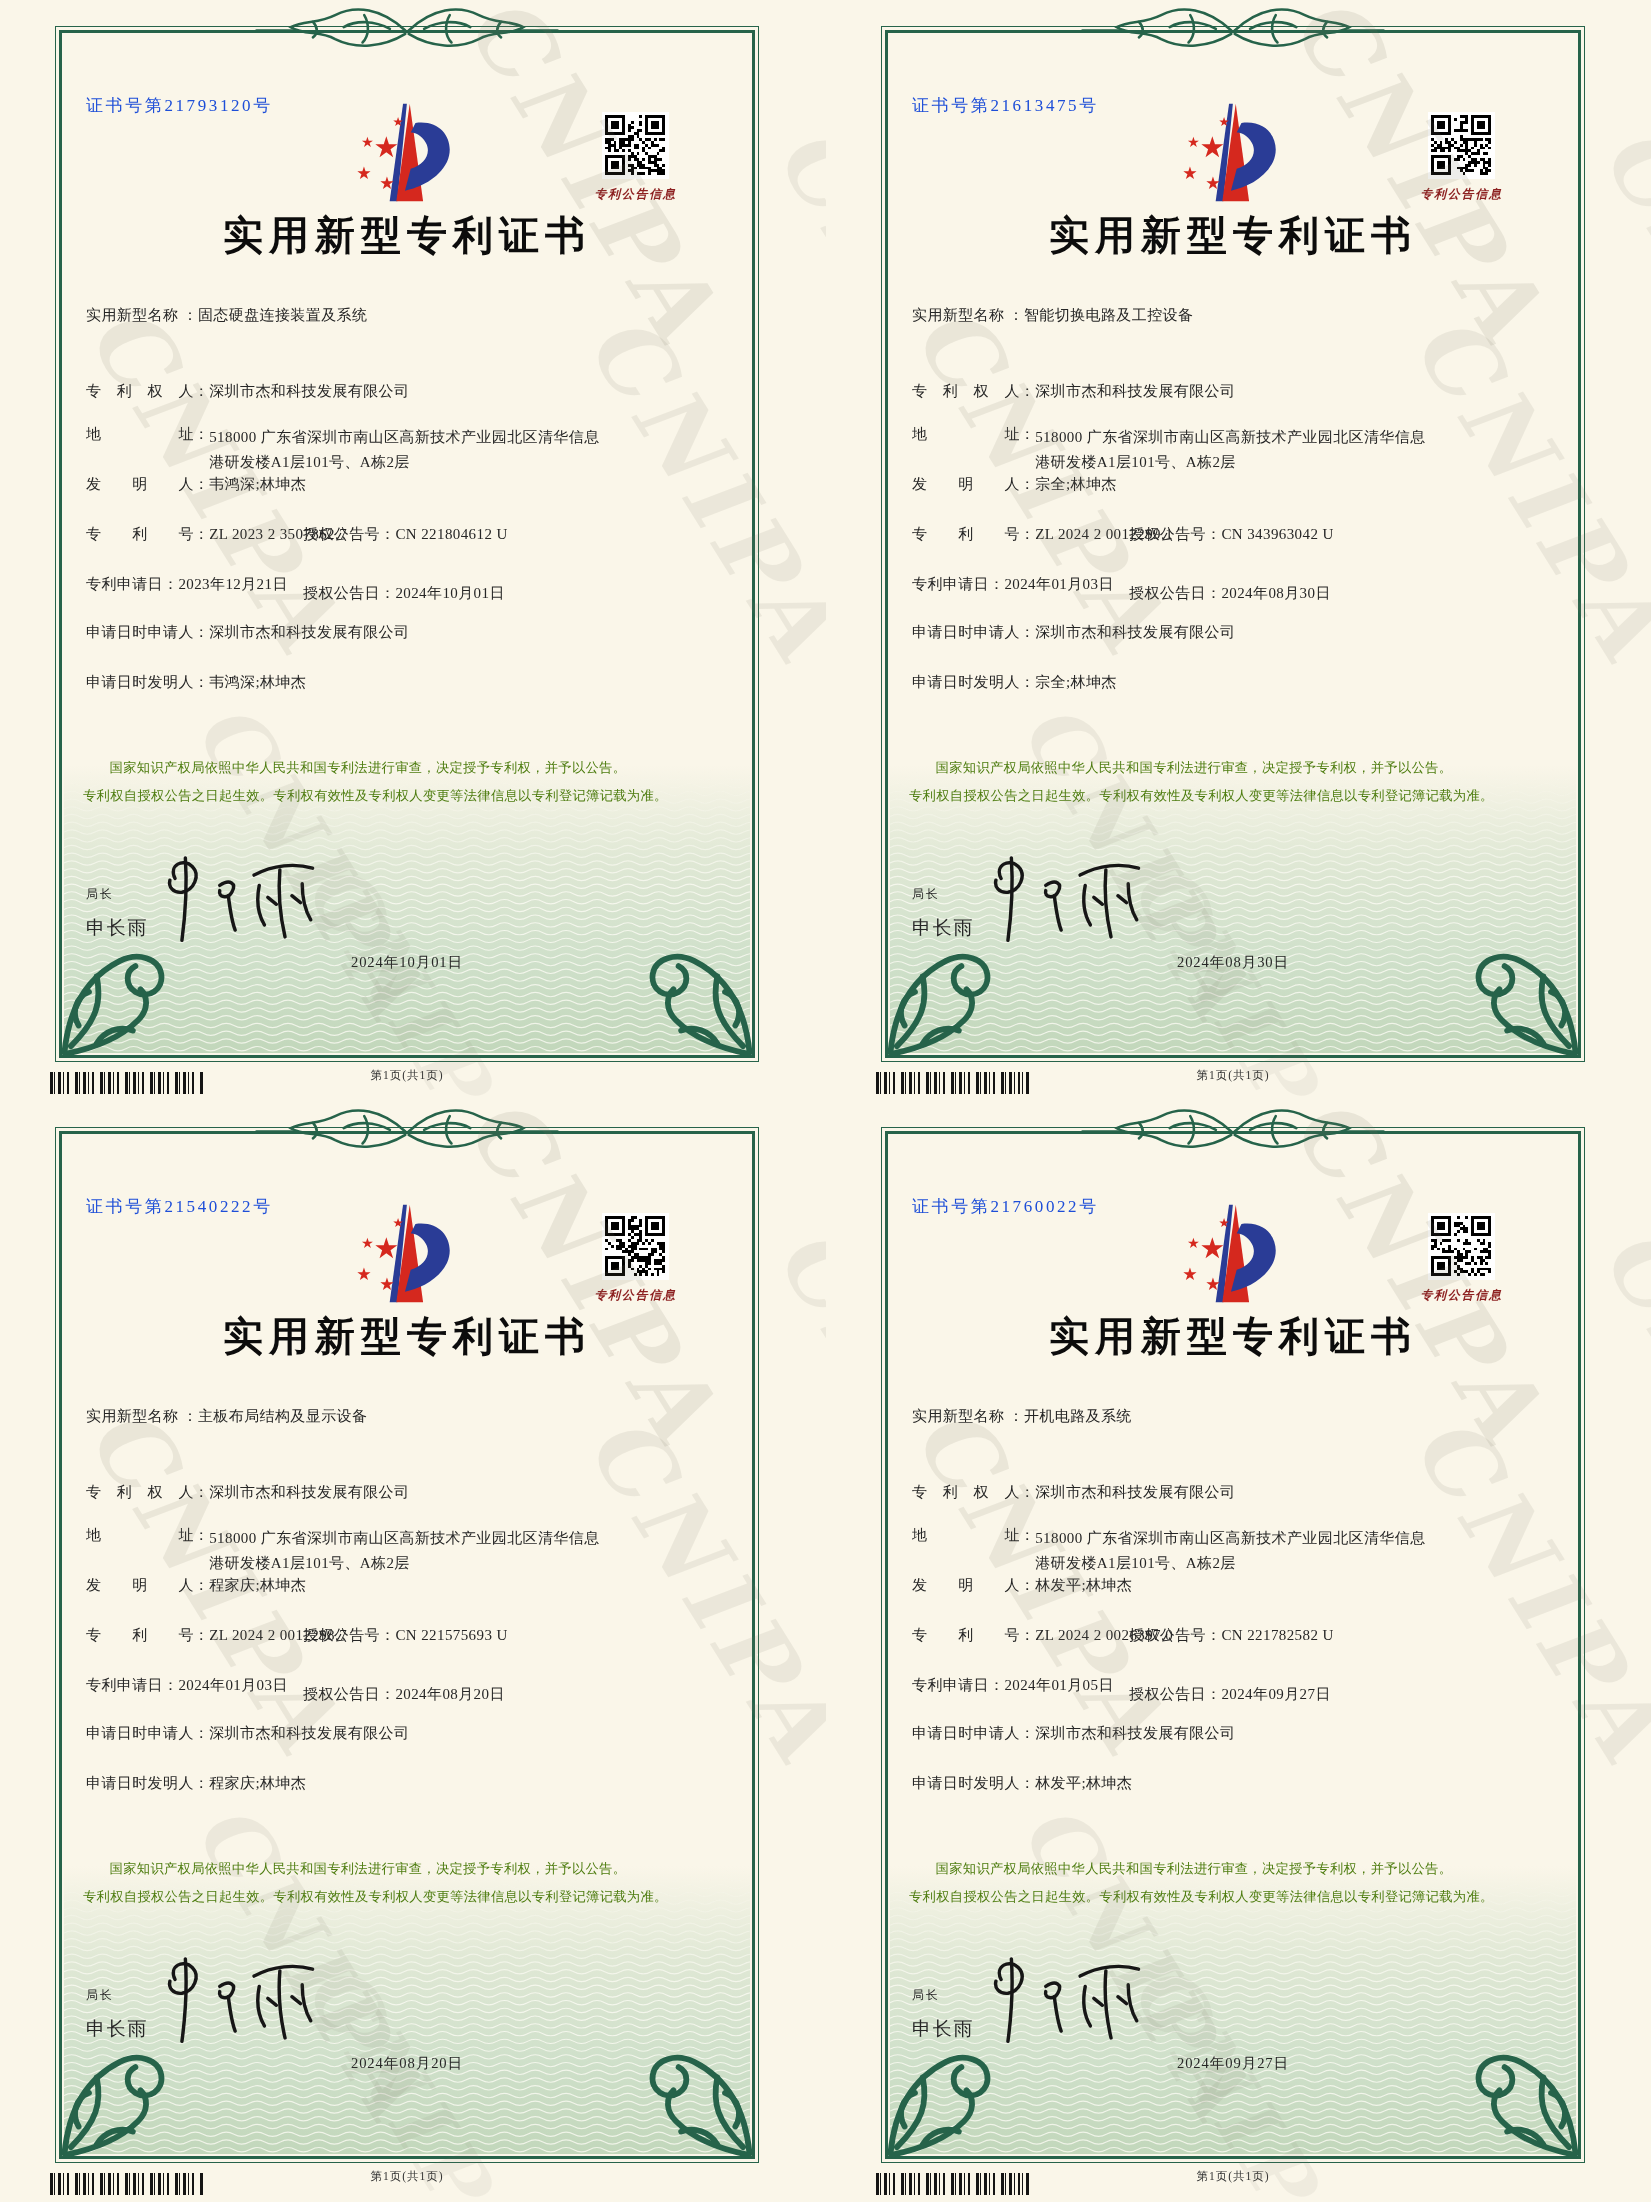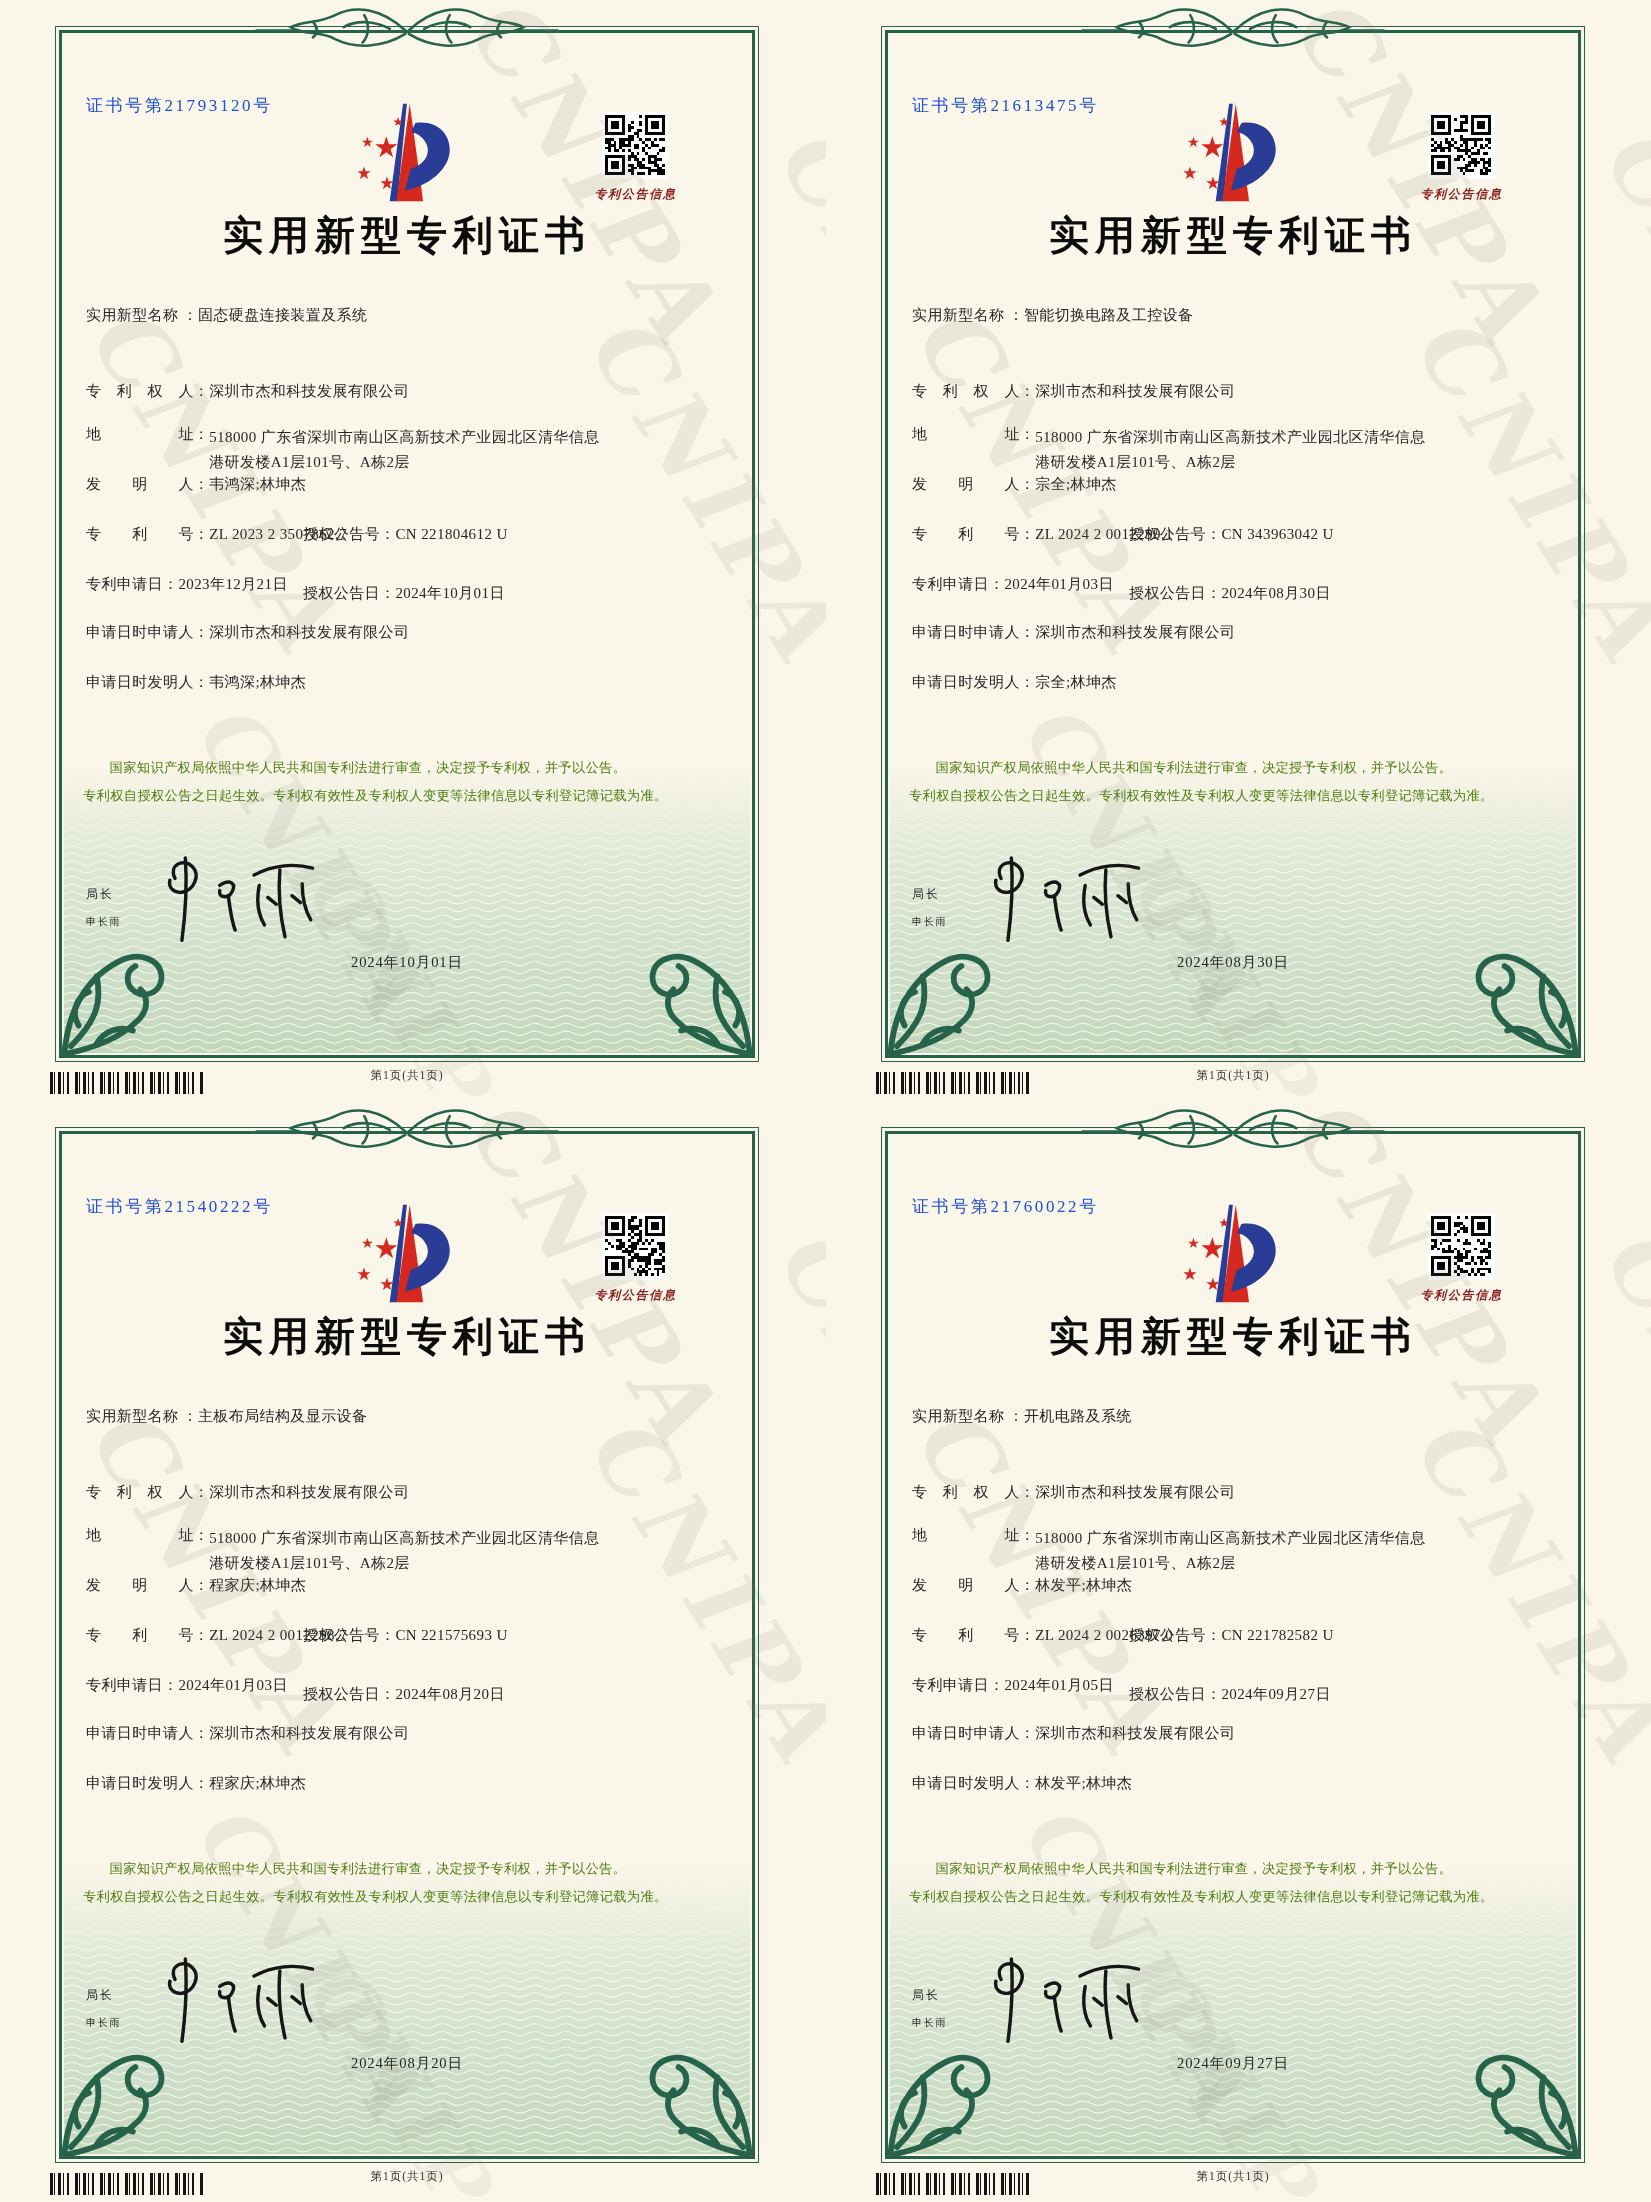--- a/index.html
+++ b/index.html
@@ -44,21 +44,21 @@
   .r3 .lb{flex:0 0 auto;}
   .r3 .val{width:396px;line-height:25px;}
   .r4{left:86px;top:475px;}
   .r5{left:86px;top:525px;text-align:center;}  .r5b{left:303px;top:525px;}
   .r6{left:86px;top:575px;}  .r6b{left:303px;top:584px;}
   .r7{left:86px;top:623px;}
   .r8{left:86px;top:673px;}
   .stmt{left:83px;top:754px;width:614px;font-size:13.3px;line-height:28px;letter-spacing:0.3px;color:#4d7c0f;z-index:4;}
   .stmt .ind{text-indent:2em;}
   .dtitle{left:86px;top:886px;font-size:12px;letter-spacing:1.7px;z-index:4;}
-  .dname{left:86px;top:915px;font-size:10px;letter-spacing:1.7px;z-index:4;}
+  .dname{left:86px;top:915px;font-size:19px;letter-spacing:1.7px;z-index:4;}
   .sig{left:151px;top:852px;width:189px;height:96px;z-index:4;}
   .idate{left:55px;top:953px;width:704px;text-align:center;font-size:14.6px;letter-spacing:0.9px;z-index:4;}
   .pnote{left:55px;top:1024px;width:704px;text-align:center;font-size:11.6px;letter-spacing:0.9px;color:#333;z-index:4;margin-top:44px;}
   .barcode{left:50px;top:1072px;width:153px;height:22.4px;z-index:4;
     background:repeating-linear-gradient(90deg,#141414 0 2.6px,transparent 2.6px 4.3px,#141414 4.3px 5.2px,transparent 5.2px 7.7px,
       #141414 7.7px 11.2px,transparent 11.2px 13px,#141414 13px 13.8px,transparent 13.8px 17px,#141414 17px 19px,transparent 19px 21.5px,
       #141414 21.5px 22.4px,transparent 22.4px 25px);}
   .wm-layer{position:absolute;inset:0;z-index:6;pointer-events:none;}
   .wm{position:absolute;font-family:"DejaVu Serif","Liberation Serif",serif;font-style:italic;font-weight:700;
       color:#7c7866;transform:rotate(58deg);letter-spacing:8.6px;white-space:nowrap;}

